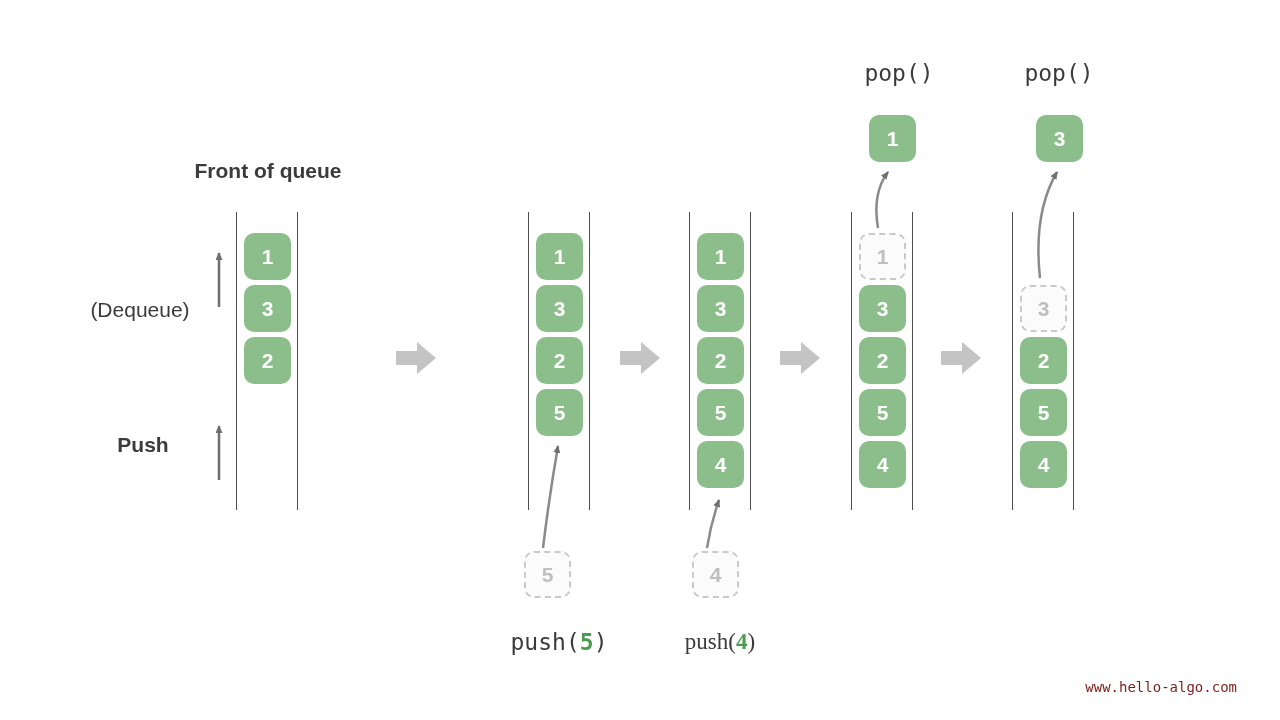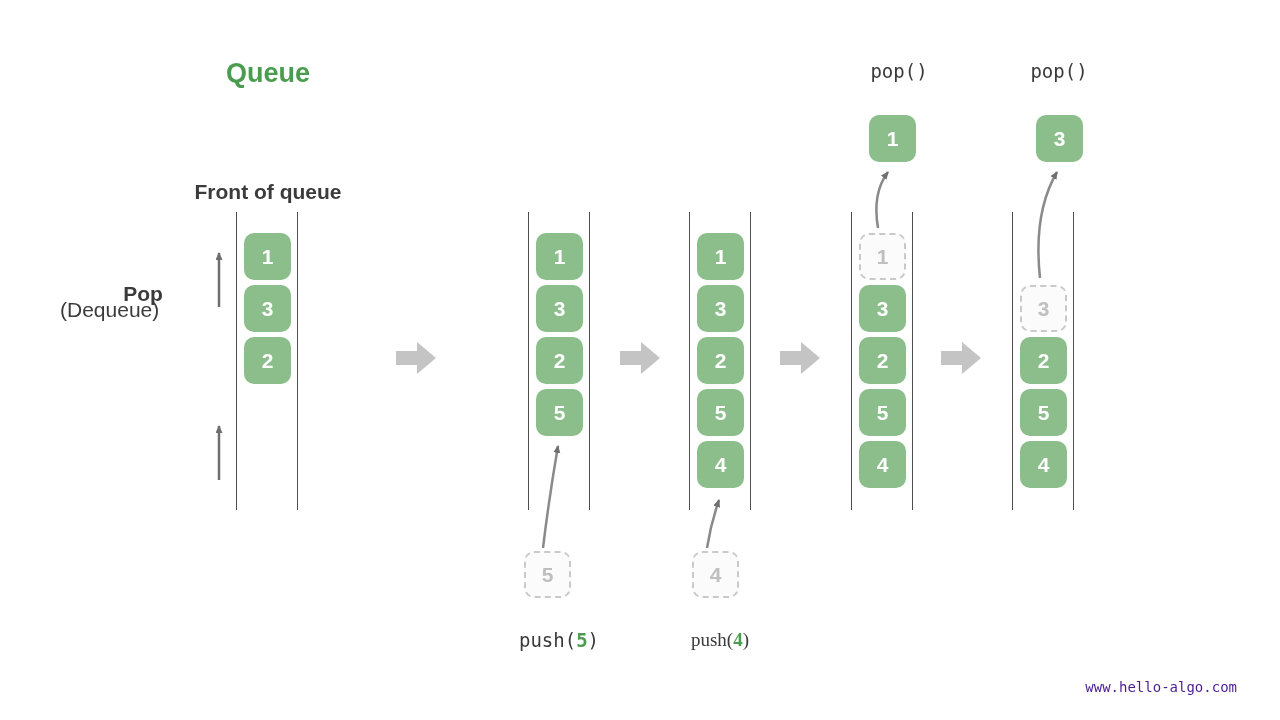--- a/index.html
+++ b/index.html
@@ -6,55 +6,54 @@
   body { background:#ffffff; }
   .canvas {
     position:relative; width:1280px; height:720px; background:#ffffff;
     font-family:"Liberation Sans", sans-serif; overflow:hidden;
   }
   .abs { position:absolute; }
   .title {
     font-size:27px; font-weight:bold; color:#4a9d4e;
     width:180px; text-align:center;
   }
-  .label-bold { font-size:21px; font-weight:bold; color:#3b3b3b; text-align:center;margin-top:21px; }
-  .label-reg  { font-size:21px; color:#3b3b3b; text-align:left; }
+  .label-bold { font-size:21px; font-weight:bold; color:#3b3b3b; text-align:center; }
+  .label-reg  { font-size:21px; color:#3b3b3b; text-align:center; }
   .code {
-    font-family:"DejaVu Sans Mono", monospace; font-size:19px; color:#3a3a3a;
+    font-family:"DejaVu Sans Mono", monospace; font-size:23px; color:#3a3a3a;
     text-align:center; white-space:nowrap;
   }
   .code .arg { color:#4a9d4e; font-weight:bold; }
   .watermark {
-    font-family:"DejaVu Sans Mono", monospace; font-size:14px; color:#4c1d95;
+    font-family:"DejaVu Sans Mono", monospace; font-size:14px; color:#7f1d1d;
   }
   .queue-col {
     position:absolute; top:212px; width:62px; height:298px;
     border-left:1.5px solid #4e4e4e; border-right:1.5px solid #4e4e4e;
   }
   .cell {
     position:absolute; width:47px; height:47px; border-radius:10px;
     background:#8cbe8b; color:#ffffff; font-weight:bold; font-size:21px;
     display:flex; align-items:center; justify-content:center;
   }
   .cell.dashed {
     background:#fbfbfb; border:2px dashed #c9c9c9; color:#bfbfbf;
   }
   svg.overlay { position:absolute; left:0; top:0; pointer-events:none; }
 </style>
 </head>
 <body>
 
 <div class="canvas">
 
-  <div class="abs title" style="left:178px; top:58px;">Queue</div>
 
   <div class="abs label-bold" style="left:168px; top:159px; width:200px;">Front of queue</div>
 
-  <div class="abs label-bold" style="left:63px; top:261px; width:160px;">Pop</div>
   <div class="abs label-reg" style="left:60px; top:298px; width:160px;">(Dequeue)</div>
+  <div class="abs label-bold" style="left:63px; top:433px; width:160px;">Push</div>
 
   <div class="abs code" style="left:829px; top:60px; width:140px;">pop()</div>
   <div class="abs code" style="left:989px; top:60px; width:140px;">pop()</div>
 
   <div class="abs cell" style="left:869px; top:115px;">1</div>
   <div class="abs cell" style="left:1036px; top:115px;">3</div>
 
   <div class="queue-col" style="left:236px;">
     <div class="cell" style="left:7px; top:21px;">1</div>
     <div class="cell" style="left:7px; top:73px;">3</div>

